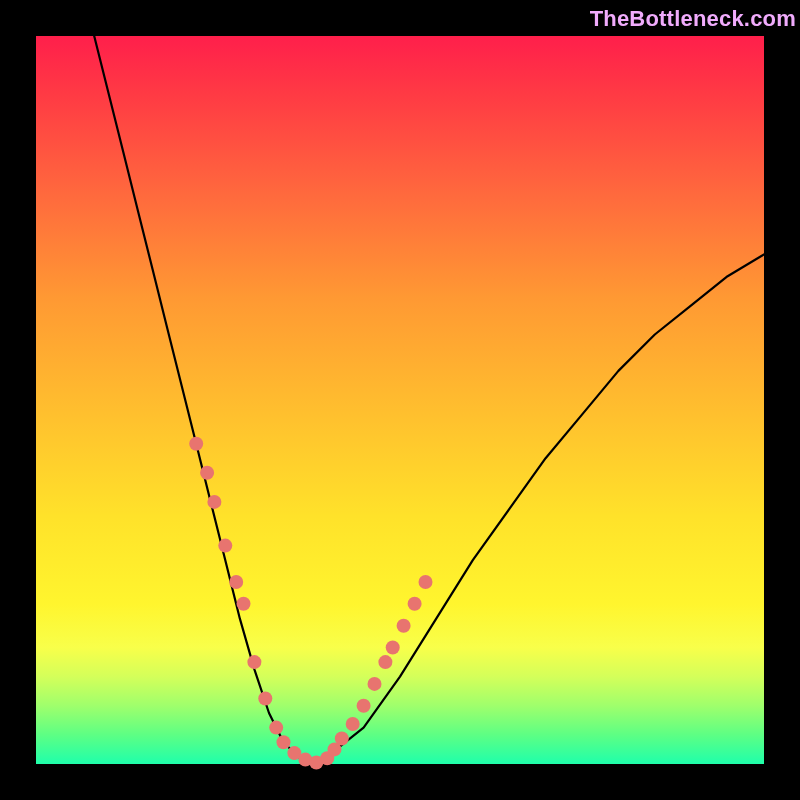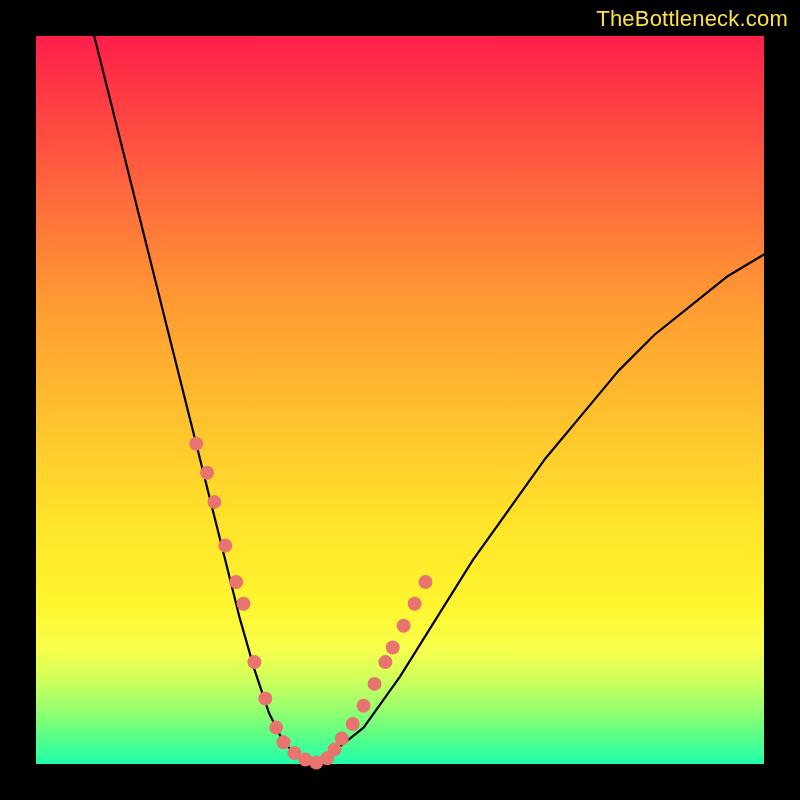--- a/index.html
+++ b/index.html
@@ -37,25 +37,25 @@
       #f8ff4a 84%,
       #d4ff5a 88%,
       #9fff6c 92%,
       #5dff84 96%,
       #1fffab 100%
     );
   }
   .watermark {
     position: absolute;
     top: 6px;
-    right: 12px;
-    color: #fde047;
+    right: 4px;
+    color: #f0abfc;
     font-size: 22px;
     letter-spacing: 0.2px;
-    font-weight: 400;
+    font-weight: 700;
     user-select: none;
   }
   svg.curve {
     position: absolute;
     top: 0;
     left: 0;
     width: 728px;
     height: 728px;
     overflow: visible;
   }

